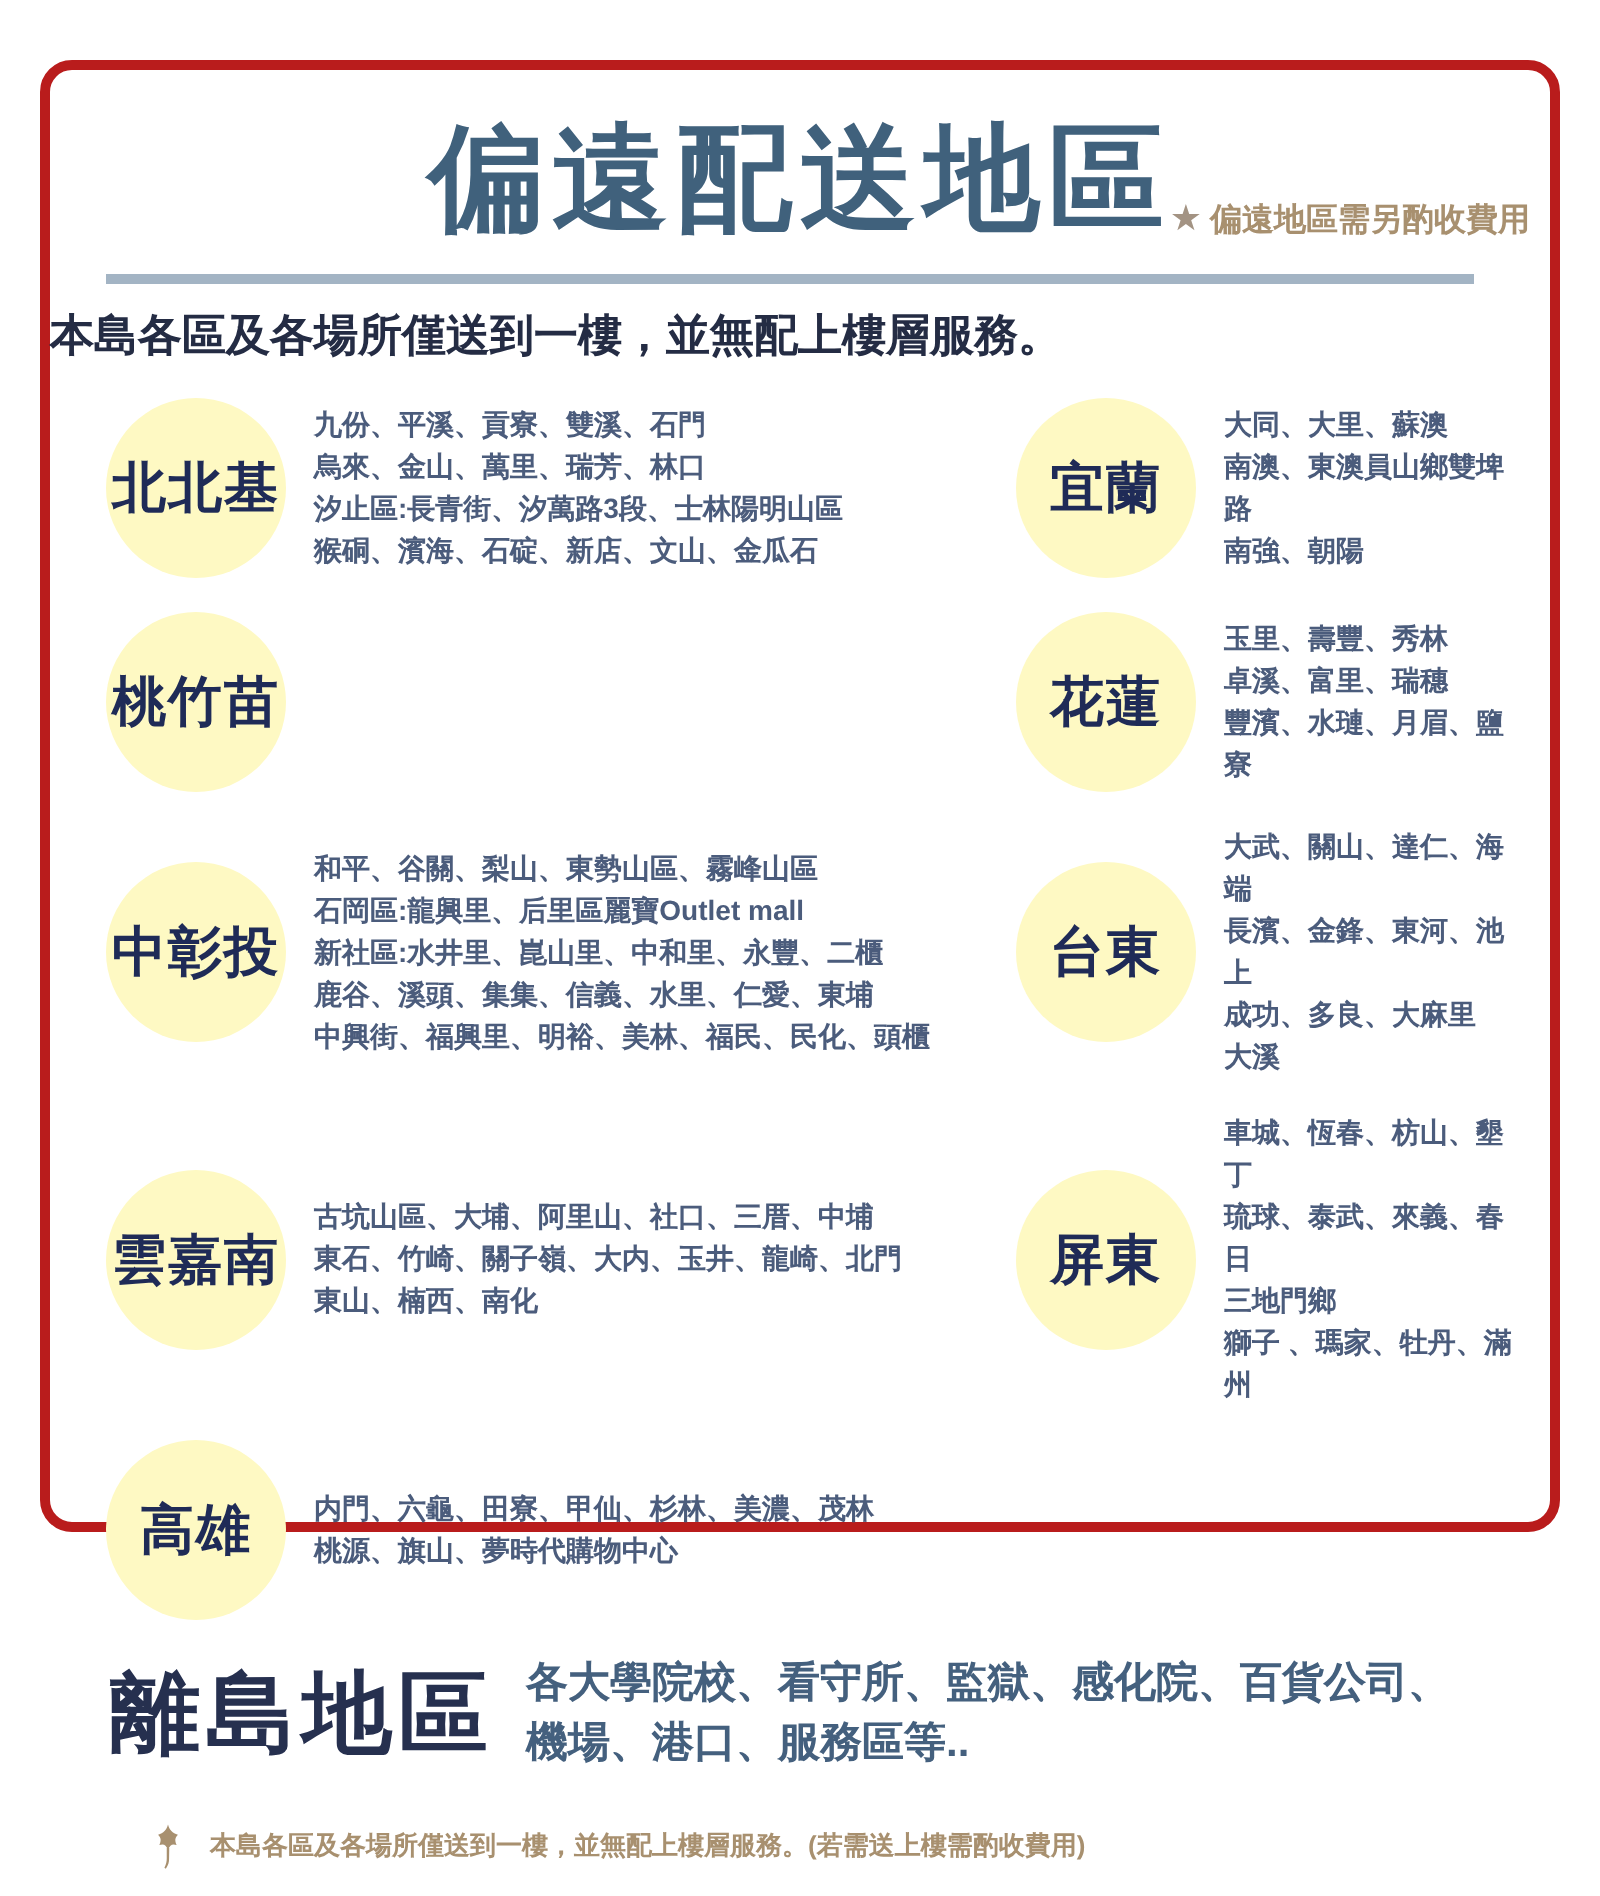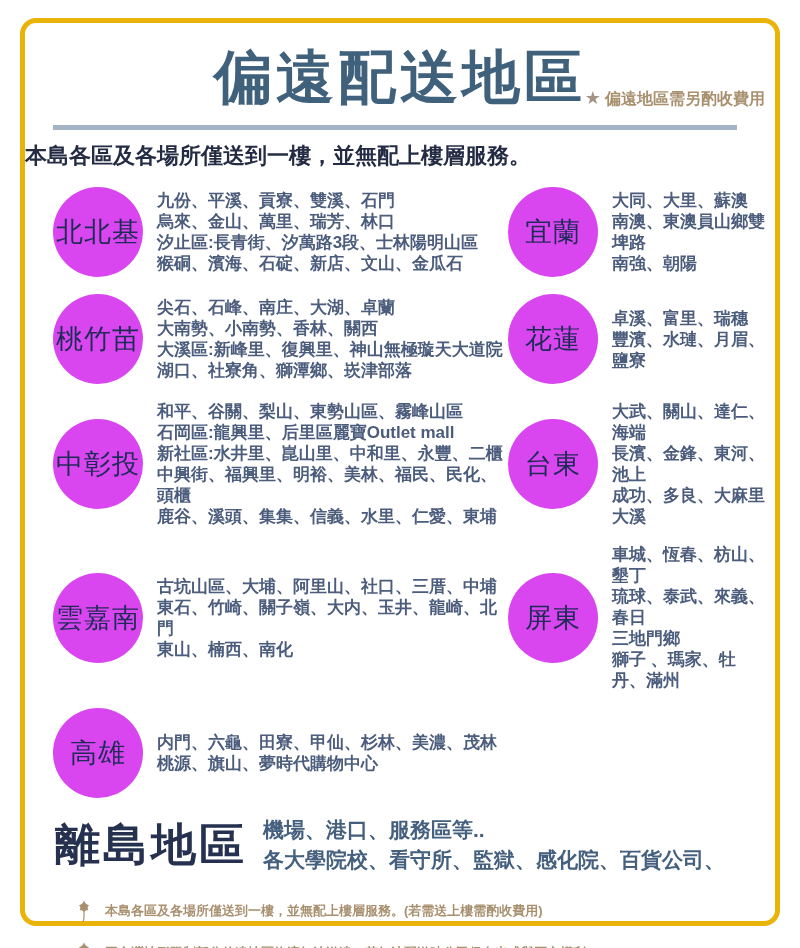--- a/index.html
+++ b/index.html
@@ -5,23 +5,23 @@
   * { margin: 0; padding: 0; box-sizing: border-box; }
   body {
     width: 800px; height: 948px;
     background: #ffffff;
     font-family: "Liberation Sans", "DejaVu Sans", sans-serif;
     position: relative;
     overflow: hidden;
   }
   .frame {
     position: absolute;
-    left: 20px; top: 18px;
-    width: 760px; height: 908px;
-    border: 5px solid #eab308;
+    left: 20px; top: 30px;
+    width: 760px; height: 736px;
+    border: 5px solid #b91c1c;
     border-radius: 16px;
     background: #ffffff;
   }
   .header { position: relative; padding-top: 16px; text-align: center; }
   .page-title {
     font-size: 58px;
     font-weight: bold;
     letter-spacing: 4px;
     color: #40617c;
   }
@@ -49,28 +49,28 @@
   }
   .grid { margin-top: 16px; padding-left: 28px; padding-right: 10px; }
   .region-row { display: flex; margin-bottom: 17px; }
   .cell { display: flex; align-items: center; gap: 14px; }
   .cell-left { width: 455px; flex: 0 0 455px; }
   .cell-right { flex: 1; }
   .badge {
     flex: 0 0 90px;
     width: 90px; height: 90px;
     border-radius: 50%;
-    background: #d946ef;
+    background: #fef9c3;
     display: flex; align-items: center; justify-content: center;
     color: #1f2b57;
     font-size: 27px;
-    font-weight: normal;
+    font-weight: bold;
     letter-spacing: 1px;
   }
-  .lines { font-size: 17px; font-weight: bold; color: #4b5c7c; line-height: 21px; }
+  .lines { font-size: 14px; font-weight: bold; color: #4b5c7c; line-height: 21px; }
   .islands { display: flex; align-items: flex-end; gap: 16px; margin: 14px 0 0 30px; }
   .islands-title {
     font-size: 45px;
     font-weight: bold;
     letter-spacing: 3px;
     color: #26304f;
     white-space: nowrap;
   }
   .islands-lines { font-size: 21px; font-weight: bold; color: #44607e; line-height: 30px; }
   .notes { margin: 24px 20px 0 50px; }
@@ -112,45 +112,40 @@
           <div>大同、大里、蘇澳</div>
           <div>南澳、東澳員山鄉雙埤路</div>
           <div>南強、朝陽</div>
         </div>
       </div>
     </div>
 
     <div class="region-row">
       <div class="cell cell-left">
         <div class="badge">桃竹苗</div>
-        <div class="lines">
-          <div>尖石、石峰、南庄、大湖、卓蘭</div>
-          <div>大南勢、小南勢、香林、關西</div>
-          <div>大溪區:新峰里、復興里、神山無極璇天大道院</div>
-          <div>湖口、社寮角、獅潭鄉、崁津部落</div>
-        </div>
       </div>
       <div class="cell cell-right">
         <div class="badge">花蓮</div>
         <div class="lines">
+          <div>玉里、壽豐、秀林</div>
           <div>卓溪、富里、瑞穗</div>
           <div>豐濱、水璉、月眉、鹽寮</div>
         </div>
       </div>
     </div>
 
     <div class="region-row">
       <div class="cell cell-left">
         <div class="badge">中彰投</div>
         <div class="lines">
           <div>和平、谷關、梨山、東勢山區、霧峰山區</div>
           <div>石岡區:龍興里、后里區麗寶Outlet mall</div>
           <div>新社區:水井里、崑山里、中和里、永豐、二櫃</div>
+          <div>鹿谷、溪頭、集集、信義、水里、仁愛、東埔</div>
           <div>中興街、福興里、明裕、美林、福民、民化、頭櫃</div>
-          <div>鹿谷、溪頭、集集、信義、水里、仁愛、東埔</div>
         </div>
       </div>
       <div class="cell cell-right">
         <div class="badge">台東</div>
         <div class="lines">
           <div>大武、關山、達仁、海端</div>
           <div>長濱、金鋒、東河、池上</div>
           <div>成功、多良、大麻里</div>
           <div>大溪</div>
         </div>
@@ -186,22 +181,22 @@
         </div>
       </div>
       <div class="cell cell-right"></div>
     </div>
 
   </div>
 
   <div class="islands">
     <div class="islands-title">離島地區</div>
     <div class="islands-lines">
+      <div>各大學院校、看守所、監獄、感化院、百貨公司、</div>
       <div>機場、港口、服務區等..</div>
-      <div>各大學院校、看守所、監獄、感化院、百貨公司、</div>
     </div>
   </div>
 
   <div class="notes">
 
     <div class="note">
       <svg class="leaf" viewBox="0 0 20 26" xmlns="http://www.w3.org/2000/svg">
         <path fill="#a8906f" d="M10 0 C10.8 3 12.5 4.8 15.5 5.6 C13.8 7.4 13.7 8.6 14.8 11.4 C12.2 10.6 11.2 11.4 10 14 C8.8 11.4 7.8 10.6 5.2 11.4 C6.3 8.6 6.2 7.4 4.5 5.6 C7.5 4.8 9.2 3 10 0 Z M9.3 13 L10.7 13 L10.6 19 C10.6 21 10.2 22.5 8.8 24.5 L8 24 C9 22 9.3 20.5 9.3 18.8 Z"></path>
       </svg>
       <div class="note-text">

